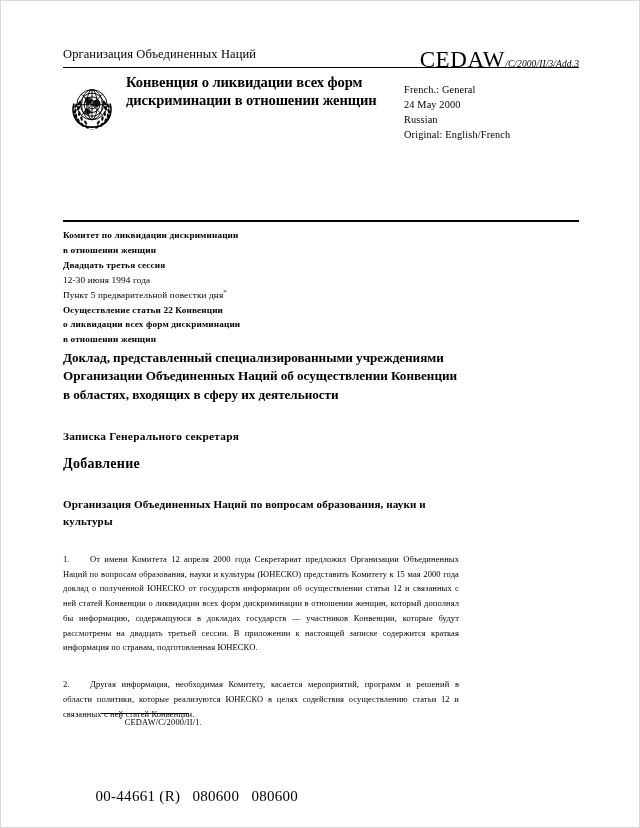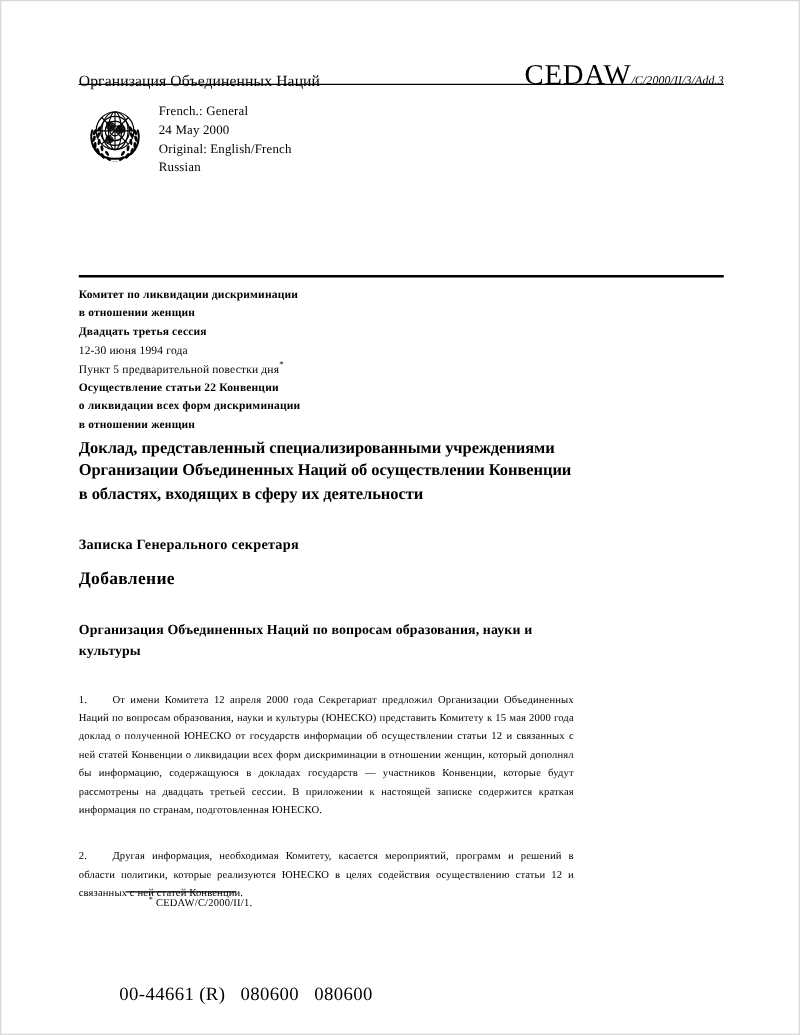--- a/index.html
+++ b/index.html
@@ -29,21 +29,21 @@
     height: 828px;
   }
 
   
   .masthead-top {
     position: absolute;
     left: 0;
     top: 47px;
     width: 516px;
     display: flex;
-    align-items: flex-end;
+    align-items: flex-start;
     justify-content: space-between;
   }
   .org-name {
     font-size: 12.5px;
     letter-spacing: 0.1px;
     line-height: 1;
     white-space: nowrap;
   }
   .symbol-wrap {
     display: flex;
@@ -283,26 +283,27 @@
               <ellipse cx="73" cy="52" rx="4.2" ry="2" transform="rotate(70 73 52)"></ellipse>
               <ellipse cx="72" cy="61.5" rx="4.2" ry="2" transform="rotate(84 72 61.5)"></ellipse>
               <ellipse cx="68" cy="70" rx="4.2" ry="2" transform="rotate(102 68 70)"></ellipse>
               <ellipse cx="61" cy="77" rx="4" ry="1.9" transform="rotate(124 61 77)"></ellipse>
             </g>
             <path d="M44 87.5 q6 2 12 0 q-6 3 -12 0 z"></path>
           </g>
         </svg>
       </div>
 
+      <div class="conv-title">Конвенция о ликвидации всех форм дискриминации в отношении женщин</div>
 
       <div class="distr">
         <div>French.: General</div>
         <div>24 May 2000</div>
+        <div>Russian</div>
         <div>Original: English/French</div>
-        <div>Russian</div>
       </div>
     </div>
 
     <div class="rule-thick"></div>
 
     <div class="committee">
       <div class="b">Комитет по ликвидации дискриминации</div>
       <div class="b">в отношении женщин</div>
       <div class="b">Двадцать третья сессия</div>
       <div class="n">12-30 июня 1994 года</div>

